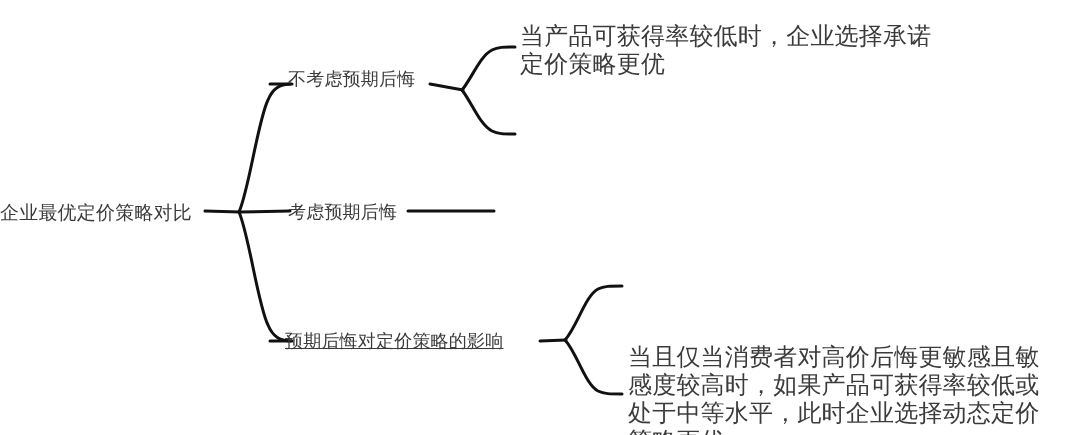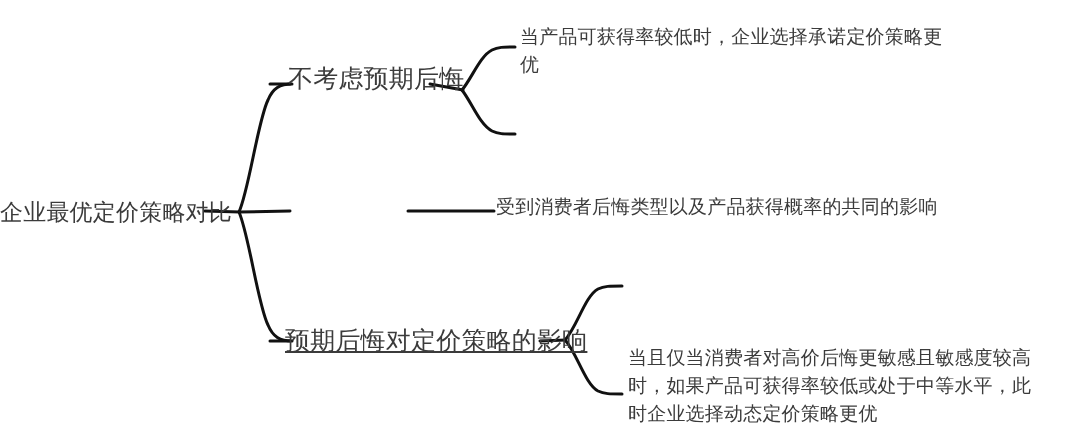--- a/index.html
+++ b/index.html
@@ -19,35 +19,35 @@
     position: absolute;
     left: 0;
     top: 0;
     width: 1080px;
     height: 435px;
     pointer-events: none;
   }
   .node {
     position: absolute;
     color: #3b3b3b;
-    font-size: 25px;
+    font-size: 18px;
     line-height: 27px;
     letter-spacing: 0.2px;
     white-space: nowrap;
   }
   .leaf {
     white-space: normal;
-    font-size: 19px;
+    font-size: 24px;
     line-height: 28px;
   }
   
   #root-node {
     left: 0px;
     top: 199px;
-    font-size: 23px;
+    font-size: 19px;
   }
   
   #b1-node { left: 288px; top: 65px; }
   #b2-node { left: 288px; top: 198px; }
   #b3-node { left: 285px; top: 327px; text-decoration: underline; }
   
   #leaf-1a { left: 520px; top: 22px;  width: 430px; }
   #leaf-1b { left: 520px; top: 107px; width: 430px; }
   #leaf-2a { left: 496px; top: 192px; width: 450px; }
   #leaf-3a { left: 628px; top: 258px; width: 420px; }
@@ -80,24 +80,24 @@
       <path d="M 540 341 L 566 340"></path>
       <path d="M 565 340 C 577 327 585 296 598 289 C 604 286 610 286 622 286"></path>
       <path d="M 565 340 C 577 353 585 384 598 391 C 604 394 610 394 622 394"></path>
     </g>
   </svg>
 
   <div class="node" id="root-node">企业最优定价策略对比</div>
 
   <div class="node" id="b1-node">不考虑预期后悔</div>
 
+  <div class="node" id="b2-node">考虑预期后悔</div>
 
   <div class="node" id="b3-node">预期后悔对定价策略的影响</div>
 
   <div class="node leaf" id="leaf-1a">当产品可获得率较低时，企业选择承诺定价策略更优</div>
 
 
-  <div class="node leaf" id="leaf-2a">受到消费者后悔类型以及产品获得概率的共同的影响</div>
 
 
   <div class="node leaf" id="leaf-3b">当且仅当消费者对高价后悔更敏感且敏感度较高时，如果产品可获得率较低或处于中等水平，此时企业选择动态定价策略更优</div>
 
 </div>
 
 </body></html>

